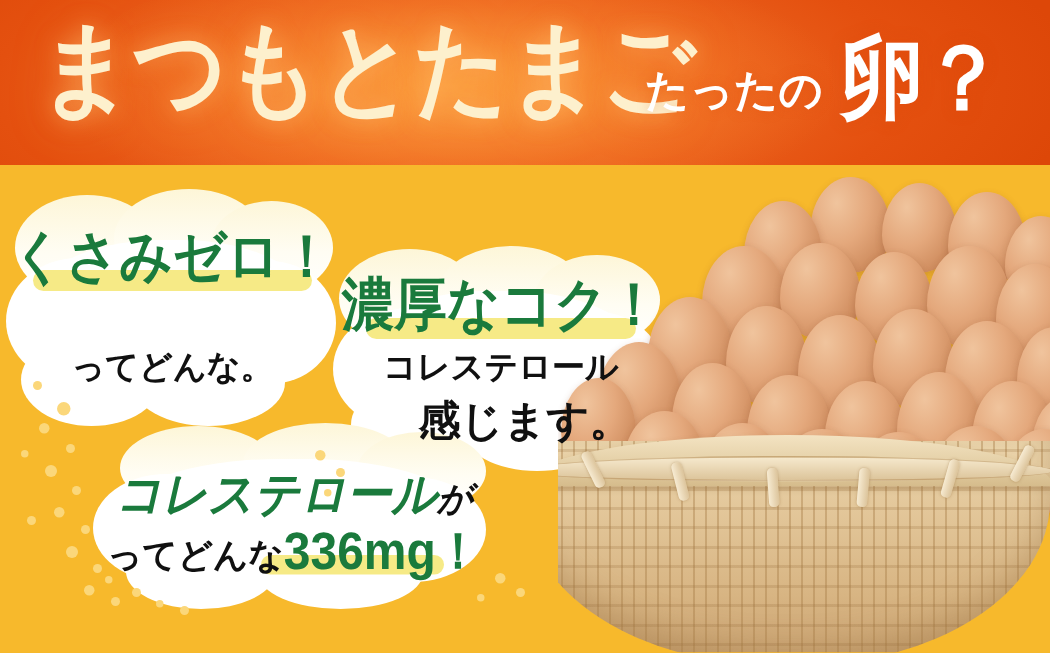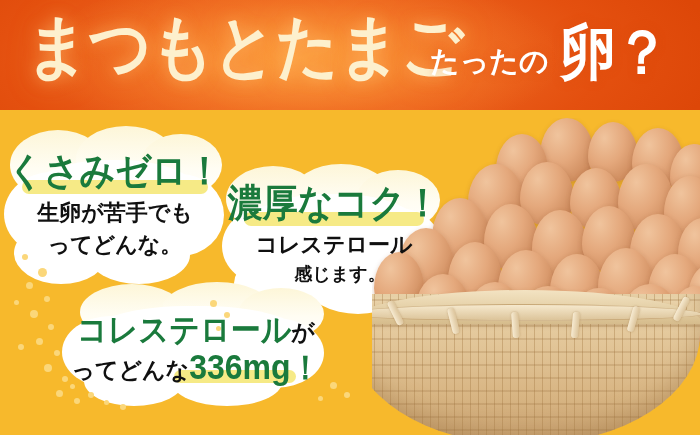--- a/index.html
+++ b/index.html
@@ -163,55 +163,54 @@
     <div class="blob tint" style="left:136px;top:8px;width:82px;height:62px;"></div>
     <div class="blob" style="left:0px;top:46px;width:96px;height:84px;"></div>
     <div class="blob" style="left:62px;top:44px;width:106px;height:92px;"></div>
     <div class="blob" style="left:132px;top:48px;width:88px;height:82px;"></div>
     <div class="blob" style="left:10px;top:96px;width:94px;height:62px;"></div>
     <div class="blob" style="left:84px;top:100px;width:102px;height:58px;"></div>
     <div class="blob" style="left:14px;top:34px;width:192px;height:104px;border-radius:46%;"></div>
 
     <div class="mark" style="left:18px;top:54px;width:186px;height:14px;"></div>
     <div class="bubble-txt hl" style="left:0;top:22px;width:222px;font-size:35px;">くさみゼロ！</div>
-    <div class="bubble-txt sub" style="left:0;top:72px;width:222px;font-size:22px;">生卵が苦手でも</div>
     <div class="bubble-txt sub" style="left:0;top:104px;width:222px;font-size:22px;">ってどんな。</div>
   </div>
 
   <div class="bubble" style="left:222px;top:164px;width:224px;height:152px;">
     <div class="blob tint" style="left:4px;top:2px;width:94px;height:66px;"></div>
     <div class="blob tint" style="left:70px;top:0px;width:98px;height:62px;"></div>
     <div class="blob tint" style="left:134px;top:6px;width:84px;height:60px;"></div>
     <div class="blob" style="left:0px;top:42px;width:94px;height:80px;"></div>
     <div class="blob" style="left:62px;top:40px;width:104px;height:88px;"></div>
     <div class="blob" style="left:132px;top:44px;width:88px;height:78px;"></div>
     <div class="blob" style="left:12px;top:90px;width:92px;height:58px;"></div>
     <div class="blob" style="left:86px;top:94px;width:100px;height:56px;"></div>
     <div class="blob" style="left:14px;top:30px;width:194px;height:100px;border-radius:46%;"></div>
 
     <div class="mark" style="left:22px;top:48px;width:180px;height:14px;"></div>
     <div class="bubble-txt hl" style="left:0;top:16px;width:224px;font-size:35px;">濃厚なコク！</div>
     <div class="bubble-txt sub" style="left:0;top:66px;width:224px;font-size:22px;">コレステロール</div>
-    <div class="bubble-txt sub" style="left:6px;top:98px;width:224px;font-size:18px;">感じます。</div>
+    <div class="bubble-txt sub" style="left:16px;top:98px;width:224px;font-size:28px;">感じます。</div>
   </div>
 
   <div class="bubble" style="left:62px;top:284px;width:268px;height:124px;">
     <div class="blob tint" style="left:18px;top:0px;width:104px;height:56px;"></div>
     <div class="blob tint" style="left:100px;top:-2px;width:110px;height:54px;"></div>
     <div class="blob tint" style="left:176px;top:4px;width:86px;height:52px;"></div>
     <div class="blob" style="left:0px;top:32px;width:98px;height:72px;"></div>
     <div class="blob" style="left:76px;top:30px;width:112px;height:78px;"></div>
     <div class="blob" style="left:164px;top:34px;width:98px;height:70px;"></div>
     <div class="blob" style="left:22px;top:72px;width:100px;height:50px;"></div>
     <div class="blob" style="left:110px;top:74px;width:110px;height:48px;"></div>
     <div class="blob" style="left:16px;top:22px;width:234px;height:84px;border-radius:46%;"></div>
 
     <div class="mark" style="left:112px;top:86px;width:122px;height:13px;"></div>
 
-    <div class="bubble-txt" style="left:0;top:26px;width:268px;font-size:30px;">
+    <div class="bubble-txt" style="left:0;top:26px;width:268px;font-size:30px;font-style:italic;">
       <span class="hl">コレステロール</span><span class="sub" style="font-size:23px;">が</span>
     </div>
 
     <div class="bubble-txt" style="left:0;top:64px;width:268px;font-size:23px;">
       <span class="sub">ってどんな</span><span class="hl" style="font-size:32px;">336mg</span><span class="hl" style="font-size:30px;">！</span>
     </div>
   </div>
 
   <div class="photo">
 

